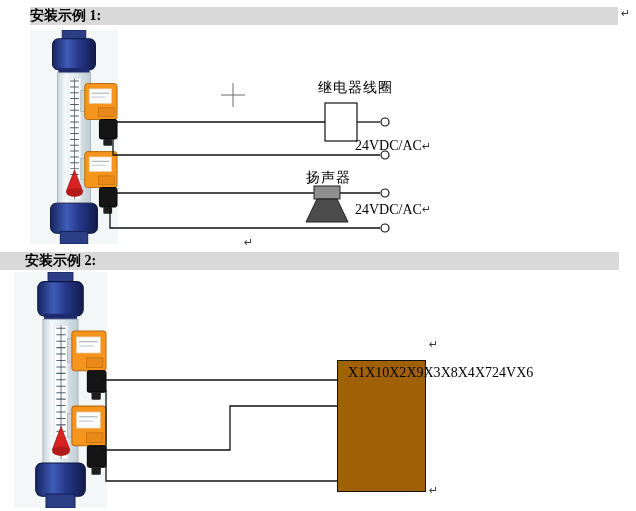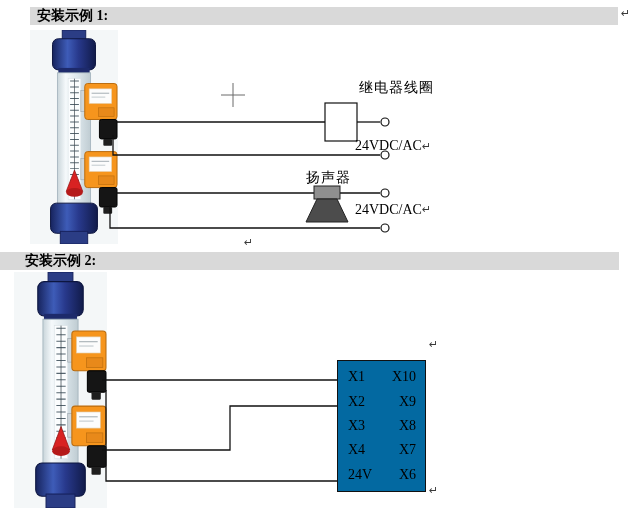--- a/index.html
+++ b/index.html
@@ -15,50 +15,50 @@
   .hbar {
     position:absolute;
     background:#d9d9d9;
     height:18px;
     line-height:18px;
     font-size:14px;
     font-weight:bold;
     z-index:0;
     white-space:nowrap;
   }
-  .hbar-1 { left:30px; top:7px; width:588px; padding-left:7px; }
+  .hbar-1 { left:30px; top:7px; width:588px; }
   .hbar-2 { left:0px; top:252px; width:619px; padding-left:25px; }
   .fm { position:absolute; z-index:1; }
   .fm-1 { left:30px; top:30px; width:88px; height:214px; }
   .fm-2 { left:14px; top:272px; width:93px; height:236px; }
   svg.overlay {
     position:absolute; left:0; top:0;
     width:636px; height:511px;
     z-index:2; pointer-events:none;
   }
   .lbl {
     position:absolute;
     font-size:14px;
     white-space:nowrap;
     z-index:3;
   }
-  .lbl-relay   { left:318px; top:79px;  letter-spacing:1px;margin-left:41px; }
+  .lbl-relay   { left:318px; top:79px;  letter-spacing:1px; }
   .lbl-power1  { left:355px; top:138px; }
   .lbl-speaker { left:306px; top:169px; letter-spacing:1px; }
   .lbl-power2  { left:355px; top:202px; }
   .lbl-plc     { left:340px; top:336px; font-size:15px; letter-spacing:1px; }
   .plc-box {
     position:absolute;
     left:337px; top:360px;
     width:89px; height:132px;
     border:1px solid #111;
-    background:#0369a1;
+    background:#a16207;
     z-index:3;
     display:flex;
-    flex-direction:column;
+    flex-direction:row;
     justify-content:space-around;
     padding:4px 9px 4px 10px;
   }
   .plc-row {
     display:flex;
     justify-content:space-between;
     font-size:14px;
     line-height:16px;
   }
   .retmark {

